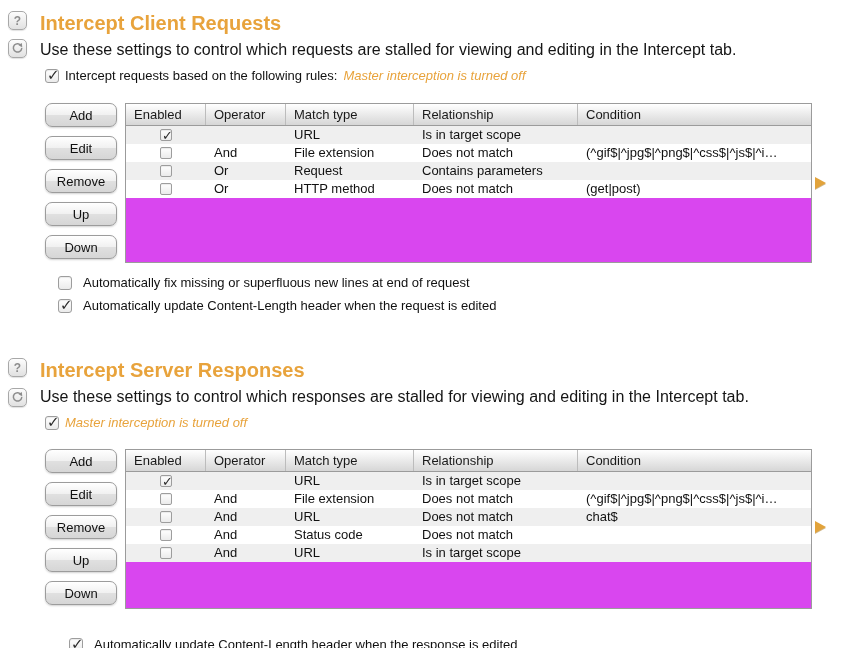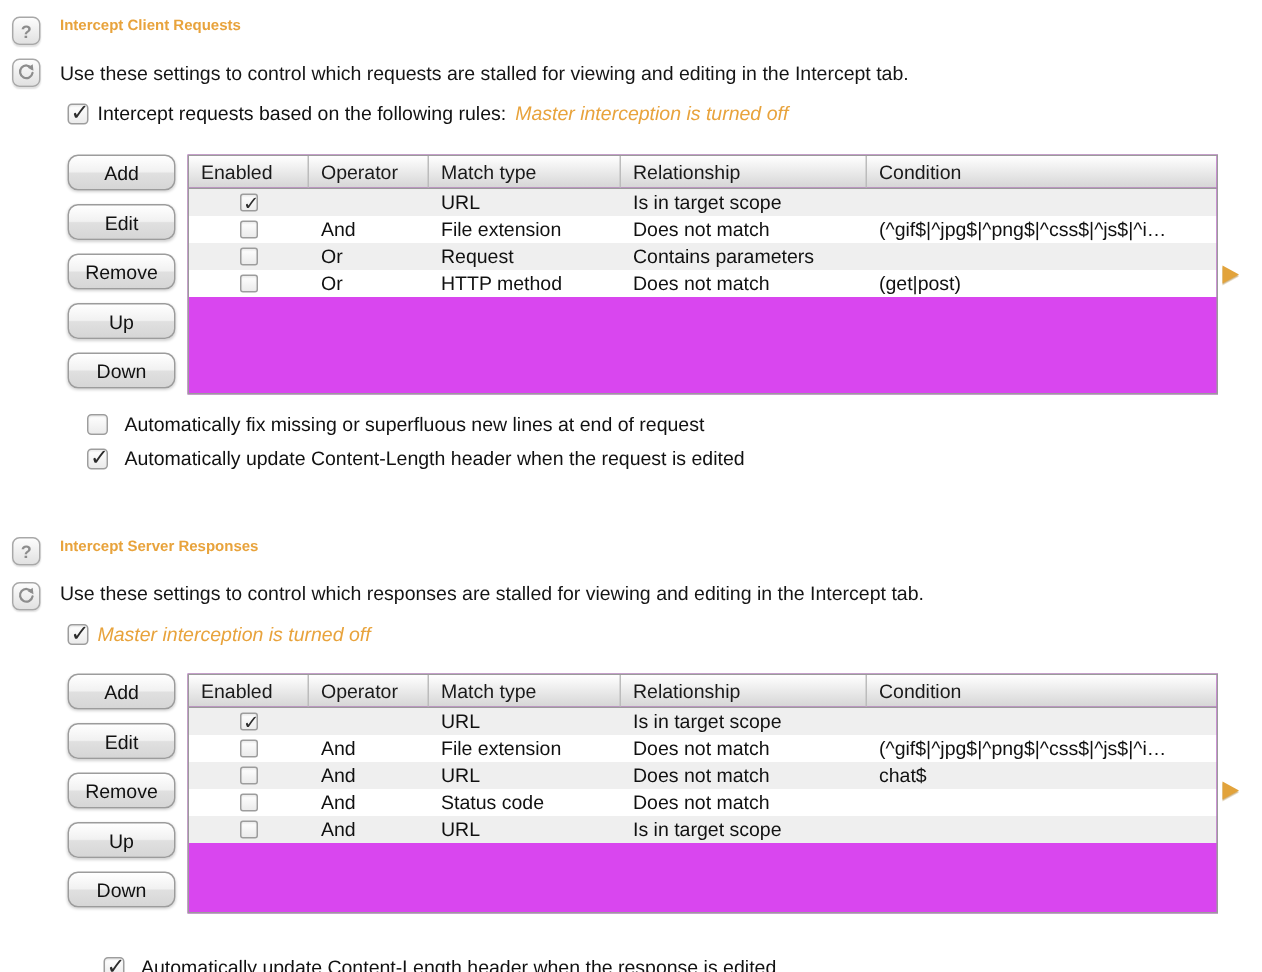--- a/index.html
+++ b/index.html
@@ -13,22 +13,22 @@
 
   
   .sq-btn {
     width:19px; height:19px; border:1px solid #a8a8a8; border-radius:5px;
     background:linear-gradient(#fdfdfd,#e1e1e1);
     display:flex; align-items:center; justify-content:center;
     color:#8d8d8d; font-weight:bold; font-size:12px;
     box-shadow:0 1px 1px rgba(0,0,0,.12);
   }
 
-  .sec-title { font-size:10px; font-weight:bold; color:var(--accent,#e8a33c); }
-  .desc { font-size:13px; color:#151515; }
+  .sec-title { font-size:20px; font-weight:bold; color:var(--accent,#e8a33c); }
+  .desc { font-size:16px; color:#151515; }
   .note { color:var(--accent,#e8a33c); font-style:italic; }
 
   
   .cb {
     width:14px; height:14px; flex:0 0 auto; position:relative;
     border:1px solid #9d9d9d; border-radius:3px;
     background:linear-gradient(#ffffff,#ebebeb);
     box-shadow:inset 0 1px 1px rgba(0,0,0,.08);
   }
   .cb.small { width:12px; height:12px; border-radius:2px; }

